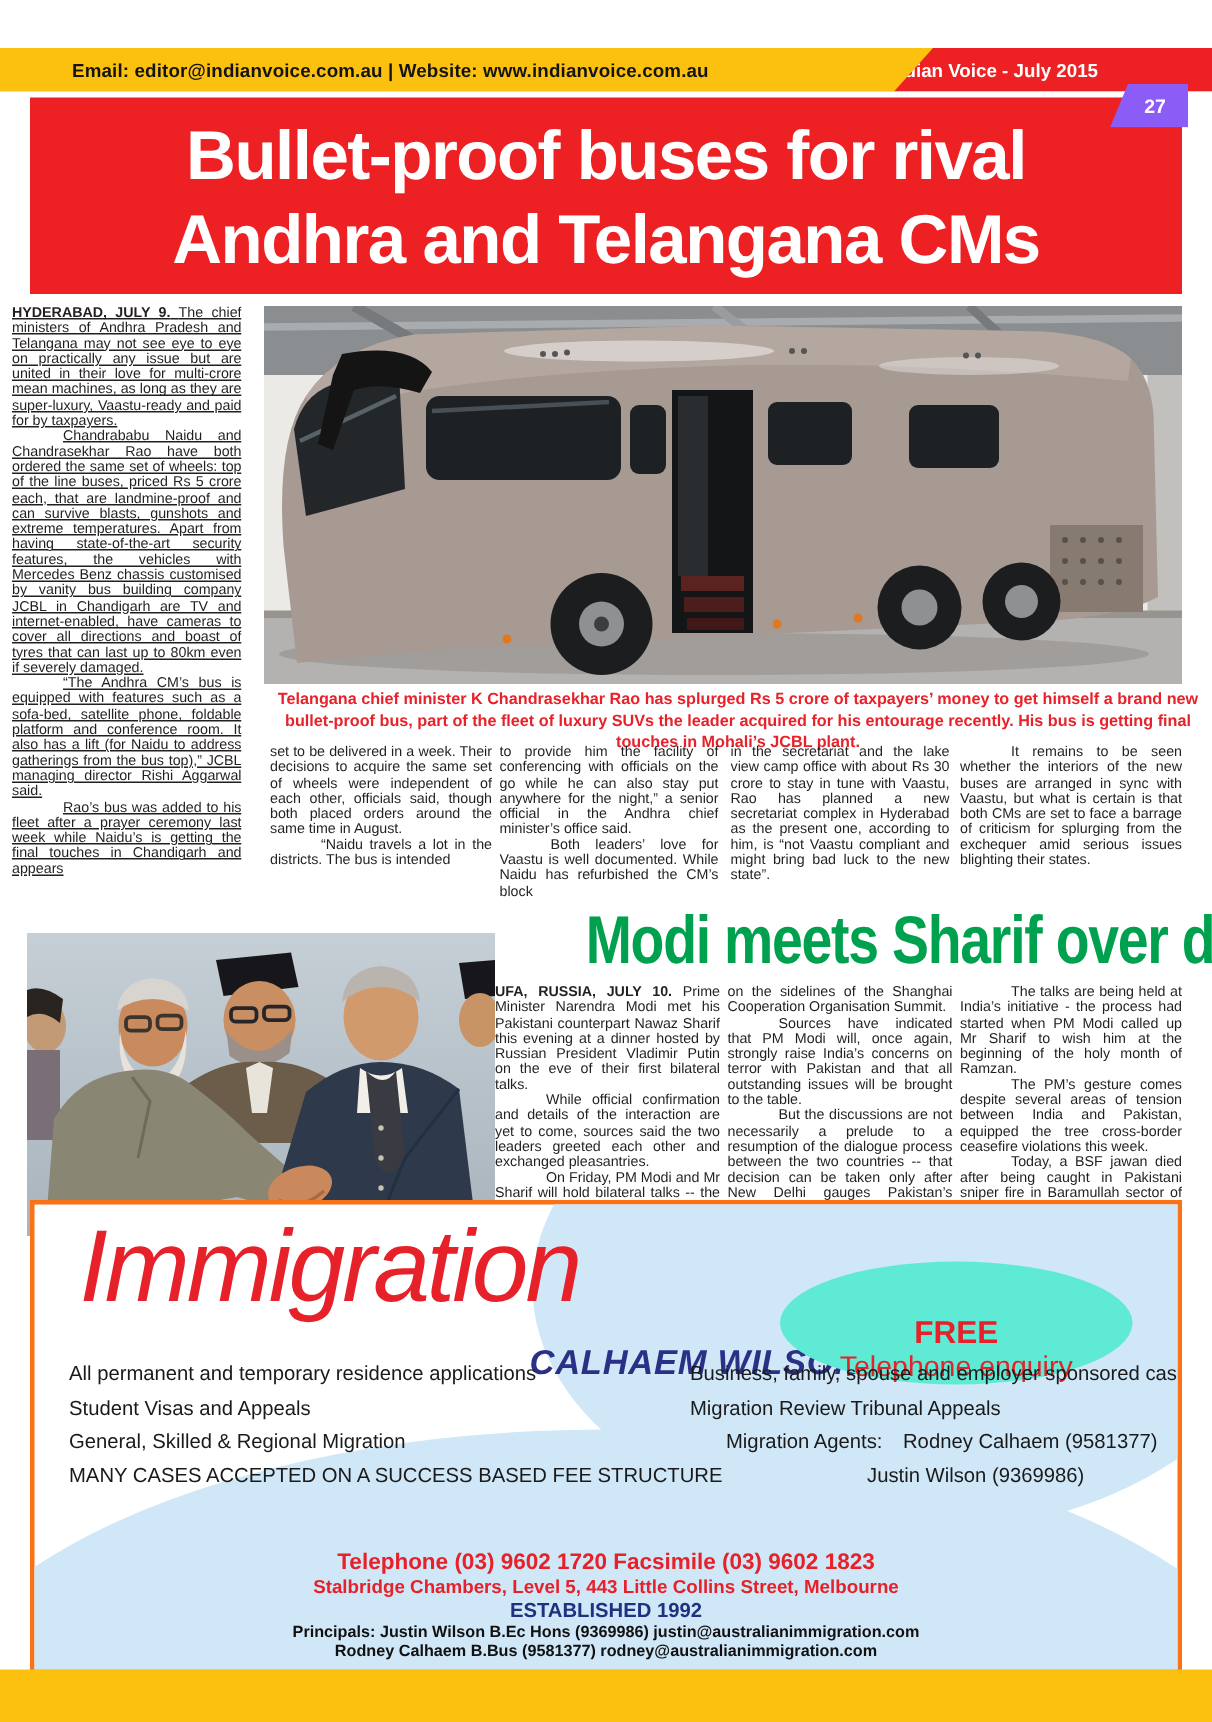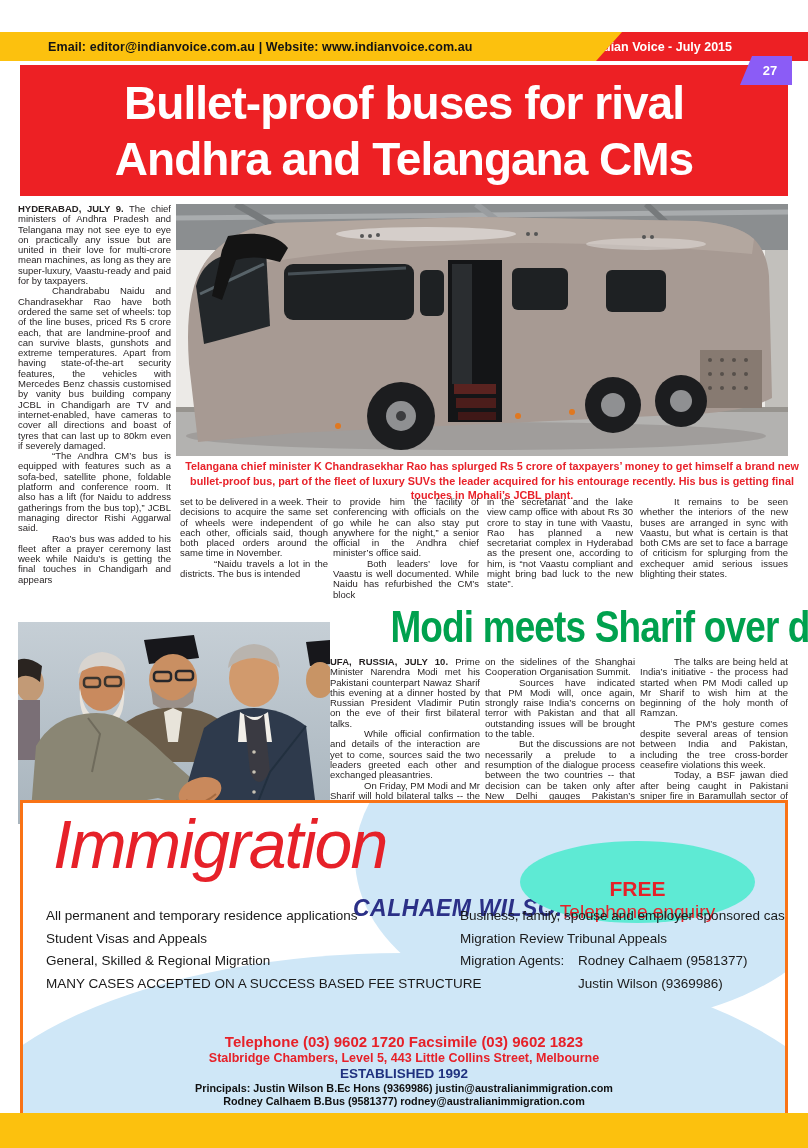--- a/index.html
+++ b/index.html
@@ -24,21 +24,21 @@
                   display:flex; flex-direction:column; justify-content:center; }
   .headline-box div { text-align:center; color:#ffffff; font-weight:bold; font-size:46px;
                   line-height:56px; letter-spacing:-1px; }
 
   
   .col { position:absolute; overflow:hidden; color:#231f20; }
   .bp  { font-size:9.5px; line-height:10.3px; text-align:justify; }
   .ind { text-indent:34px; }
   .dl  { font-weight:bold; }
 
-  .a1c1 { left:18px;  top:204px; width:153px; height:400px; }
+  .a1c1 { left:8px;  top:204px; width:153px; height:400px;text-decoration:underline; }
   .a1c2 { left:180px; top:497px; width:148px; height:116px; }
   .a1c3 { left:333px; top:497px; width:146px; height:116px; }
   .a1c4 { left:487px; top:497px; width:146px; height:116px; }
   .a1c5 { left:640px; top:497px; width:148px; height:116px; }
 
   .bus-photo  { position:absolute; left:176px; top:204px; width:612px; height:252px; }
   .caption { position:absolute; left:172px; top:459px; width:616px; text-align:center;
              color:#e8222a; font-weight:bold; font-size:10.8px; line-height:14.5px;margin-left:12px; }
 
   
@@ -62,21 +62,21 @@
         font-size:23px; color:#2b3087; letter-spacing:.5px; }
   .free-oval { position:absolute; right:30px; top:38px; width:235px; height:82px; background:#5eead4;
         border-radius:50%; display:flex; flex-direction:column; align-items:center; justify-content:flex-end; }
   .free-line1 { color:#e62129; font-weight:bold; font-size:21px; line-height:24px; }
   .free-line2 { color:#e62129; font-size:19px; line-height:22px; }
   .svc { position:absolute; top:102px; font-size:13.5px; color:#1a1a1a; }
   .svc div { height:22.5px; line-height:22.5px; white-space:nowrap; }
   .svcL { left:23px; }
   .svcR { left:437px; }
   .agent-row { display:flex; }
-  .agent-label { width:118px; }
+  .agent-label { width:118px;margin-left:24px; }
   .agent-indent { padding-left:118px; }
   .ad-bottom { position:absolute; left:0; right:0; bottom:5px; text-align:center; }
   .ad-phone { color:#e62129; font-weight:bold; font-size:15px; line-height:19px; }
   .ad-addr  { color:#e62129; font-weight:bold; font-size:12.5px; line-height:15px; }
   .ad-est   { color:#20317f; font-weight:bold; font-size:13.5px; line-height:16px; }
   .ad-prin  { color:#111111; font-weight:bold; font-size:10.8px; line-height:13px; }
 
   .bottombar { position:absolute; left:0; top:1113px; width:808px; height:35px; background:#fcc10e; }
 </style>
 </head>
@@ -167,21 +167,21 @@
       <circle cx="352" cy="30" r="2"></circle>
         <circle cx="360" cy="30" r="2"></circle>
       <circle cx="468" cy="33" r="2"></circle>
         <circle cx="476" cy="33" r="2"></circle>
     </g>
   </svg>
 
   <div class="caption">Telangana chief minister K Chandrasekhar Rao has splurged Rs 5 crore of taxpayers’ money to get himself a brand new bullet-proof bus, part of the fleet of luxury SUVs the leader acquired for his entourage recently.  His bus is getting final touches in Mohali’s JCBL plant.</div>
 
   <div class="col a1c2">
-    <p class="bp">set to be delivered in a week. Their decisions to acquire the same set of wheels were independent of each other, officials said, though both placed orders around the same time in November.</p>
+    <p class="bp">set to be delivered in a week. Their decisions to acquire the same set of wheels were independent of each other, officials said, though both placed orders around the same time in August.</p>
     <p class="bp ind">“Naidu travels a lot in the districts. The bus is intended</p>
   </div>
   <div class="col a1c3">
     <p class="bp">to provide him the facility of conferencing with officials on the go while he can also stay put anywhere for the night,” a senior official in the Andhra chief minister’s office said.</p>
     <p class="bp ind">Both leaders’ love for Vaastu is well documented. While Naidu has refurbished the CM’s block</p>
   </div>
   <div class="col a1c4">
     <p class="bp">in the secretariat and the lake view camp office with about Rs 30 crore to stay in tune with Vaastu, Rao has planned a new secretariat complex in Hyderabad as the present one, according to him, is “not Vaastu compliant and might bring bad luck to the new state”.</p>
   </div>
   <div class="col a1c5">
@@ -238,21 +238,21 @@
     <p class="bp ind">While official confirmation and details of the interaction are yet to come, sources said the two leaders greeted each other and exchanged pleasantries.</p>
     <p class="bp ind">On Friday, PM Modi and Mr Sharif will hold bilateral talks -- the first in more than a year --</p>
   </div>
   <div class="col a2c2">
     <p class="bp">on the sidelines of the Shanghai Cooperation Organisation Summit.</p>
     <p class="bp ind">Sources have indicated that PM Modi will, once again, strongly raise India’s concerns on terror with Pakistan and that all outstanding issues will be brought to the table.</p>
     <p class="bp ind">But the discussions are not necessarily a prelude to a resumption of the dialogue process between the two countries -- that decision can be taken only after New Delhi gauges Pakistan’s response in the talks tomorrow, sources said.</p>
   </div>
   <div class="col a2c3">
     <p class="bp ind">The talks are being held at India’s initiative - the process had started when PM Modi called up Mr Sharif to wish him at the beginning of the holy month of Ramzan.</p>
-    <p class="bp ind">The PM’s gesture comes despite several areas of tension between India and Pakistan, including the tree cross-border ceasefire violations this week.</p>
+    <p class="bp ind">The PM’s gesture comes despite several areas of tension between India and Pakistan, equipped the tree cross-border ceasefire violations this week.</p>
     <p class="bp ind">Today, a BSF jawan died after being caught in Pakistani sniper fire in Baramullah sector of Jammu and Kashmir.</p>
   </div>
 
   <div class="ad">
     <div class="blob blobA"></div>
     <div class="blob blobB"></div>
     <div class="ad-title">Immigration</div>
     <div class="ad-firm">CALHAEM WILSON &amp; CO.</div>
     <div class="free-oval">
       <div class="free-line1">FREE</div>

